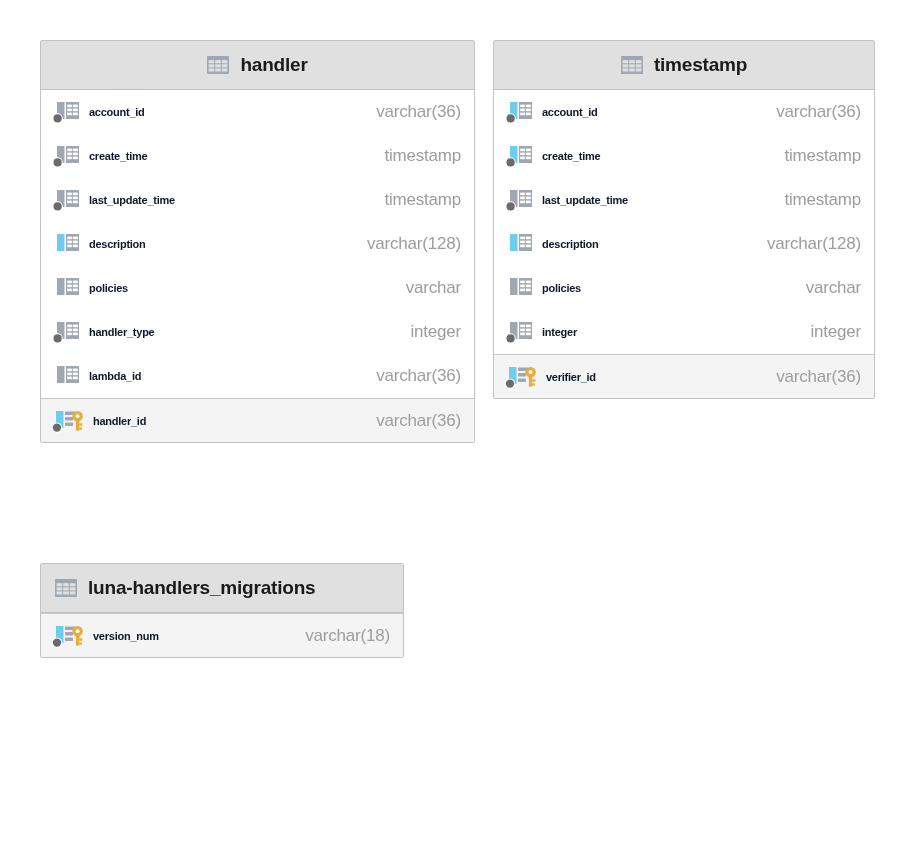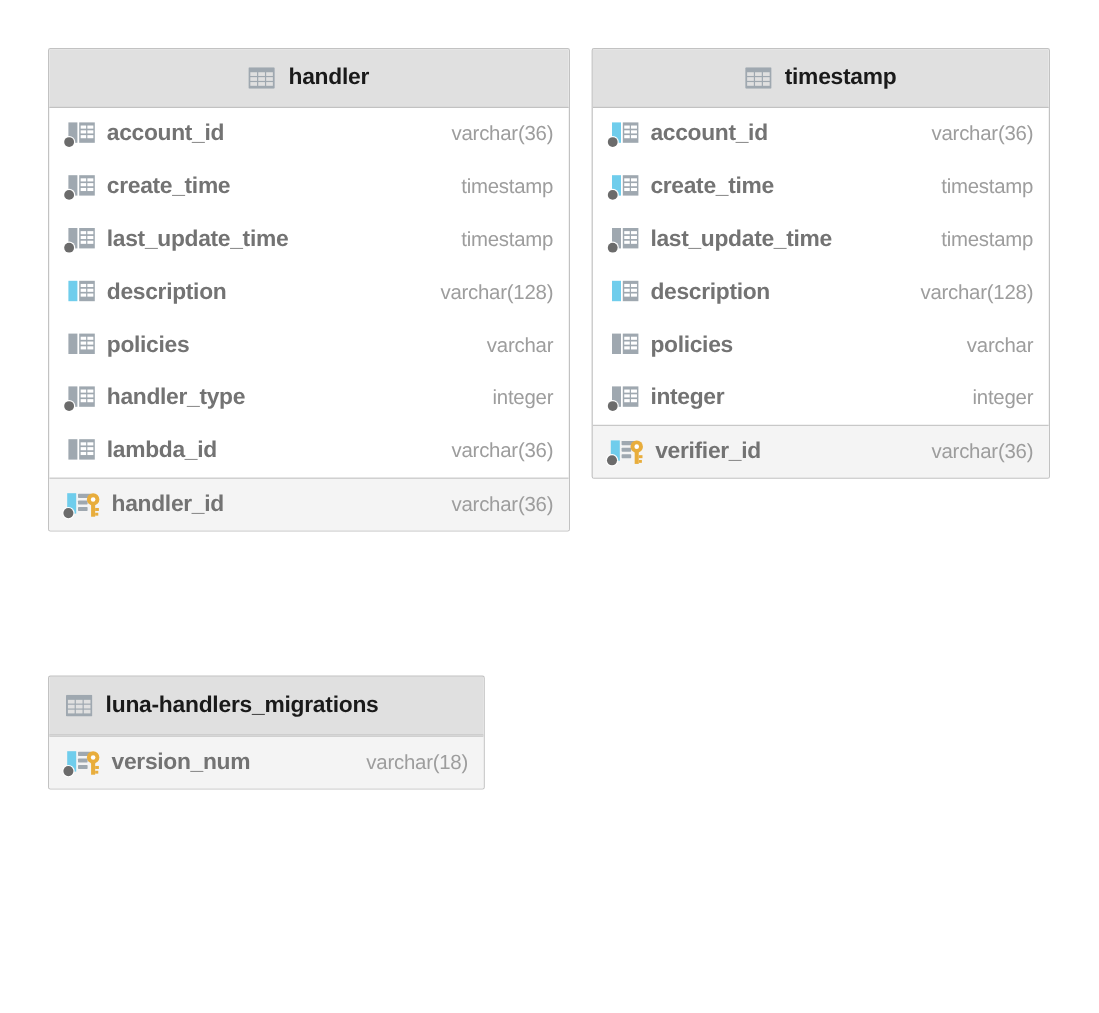--- a/index.html
+++ b/index.html
@@ -85,23 +85,23 @@
     height: 26px;
     flex: 0 0 auto;
     display: block;
     margin-right: 7px;
   }
   .col-icon.pk {
     width: 34px;
   }
 
   .col-name {
-    font-size: 19px;
+    font-size: 11px;
     font-weight: bold;
-    color: #737373;
+    color: #0f172a;
     letter-spacing: -0.25px;
     white-space: nowrap;
   }
   .col-type {
     margin-left: auto;
     padding-left: 14px;
     font-size: 17px;
     font-weight: normal;
     color: #9d9d9d;
     letter-spacing: -0.2px;

